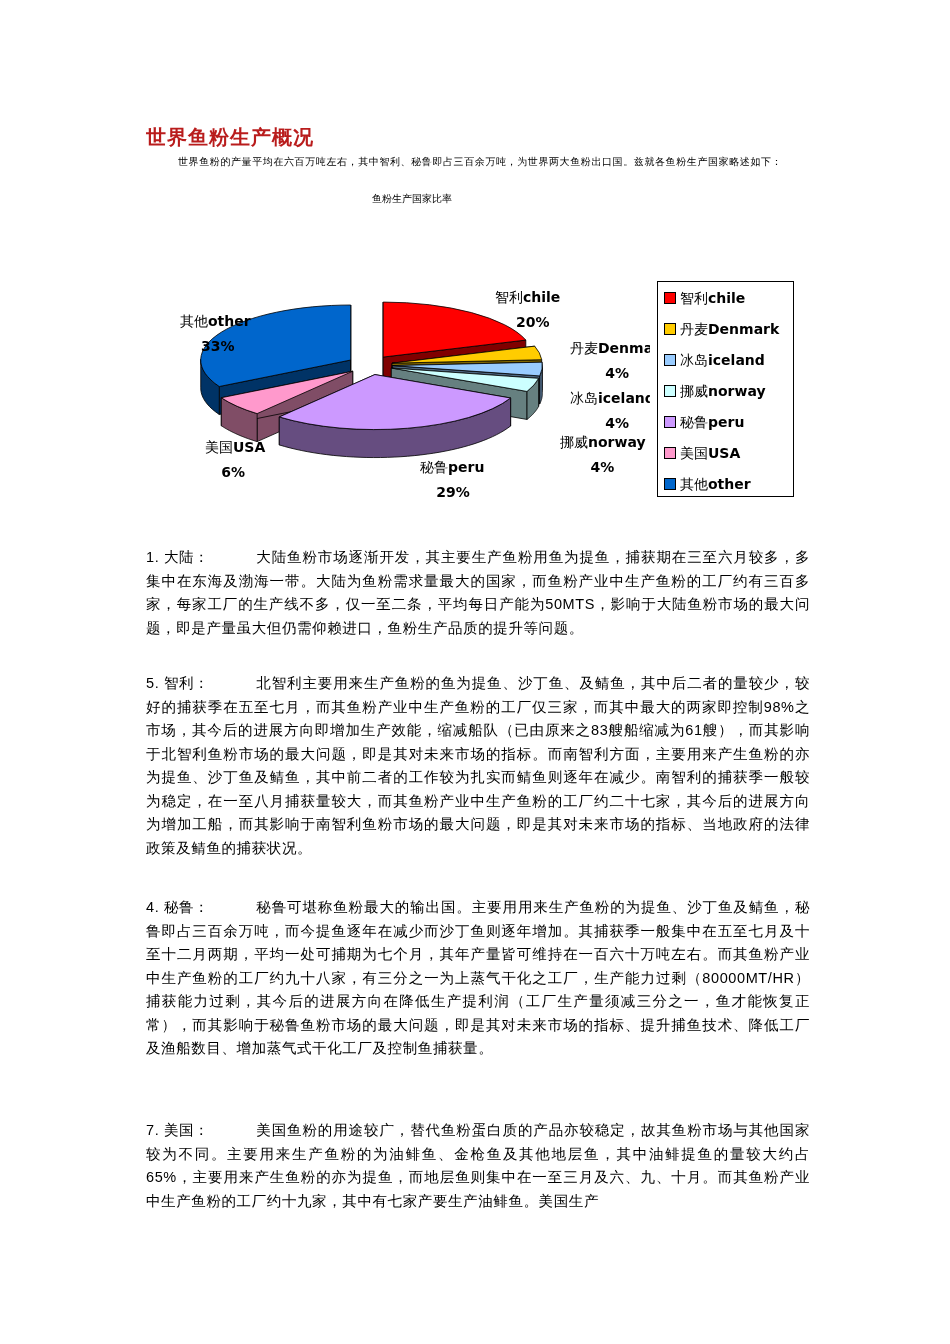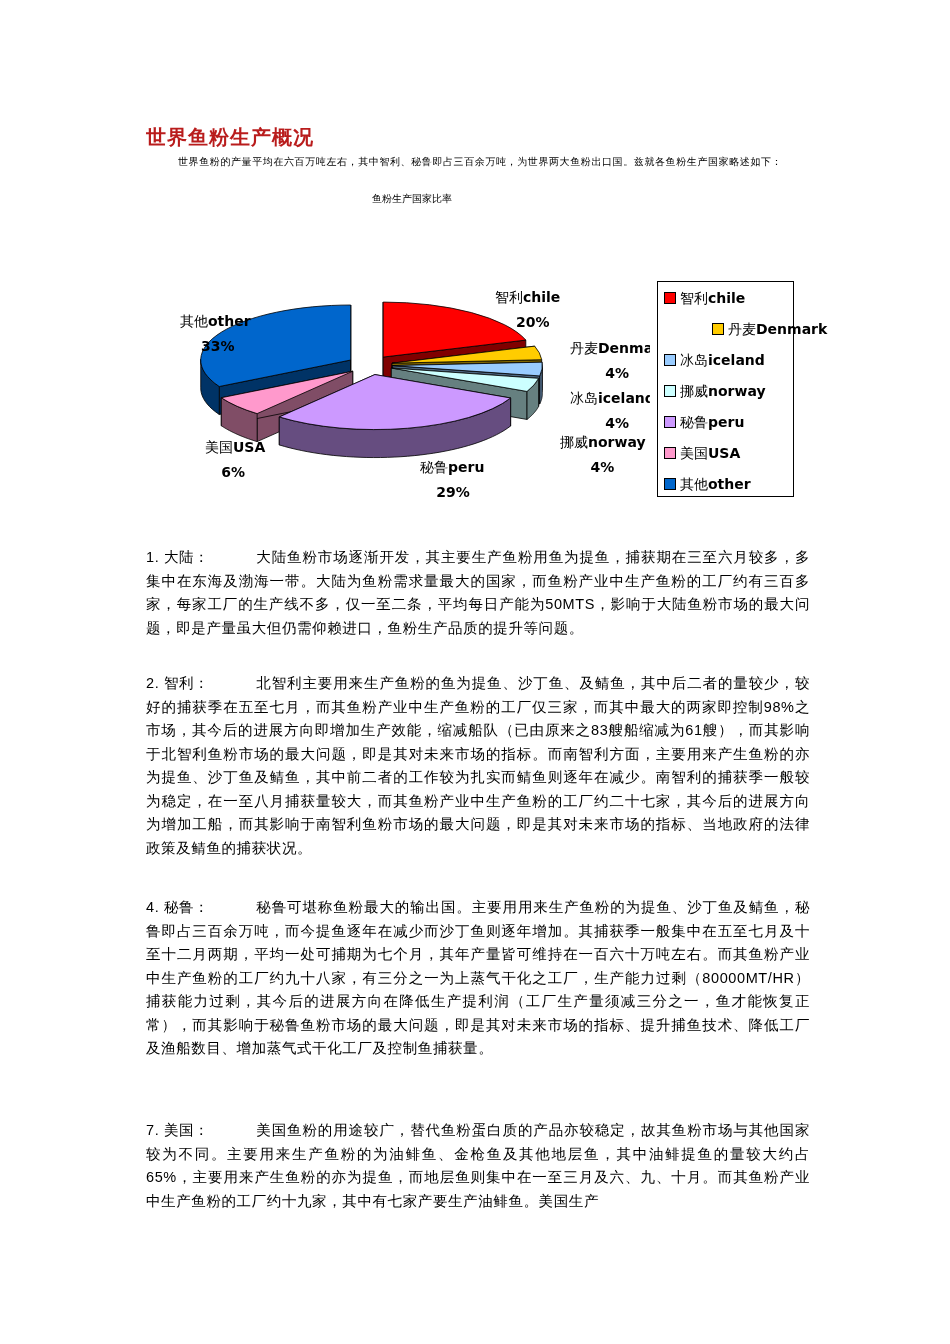--- a/index.html
+++ b/index.html
@@ -86,32 +86,32 @@
     <text x="280" y="192" class="lbl"><tspan>秘鲁</tspan><tspan class="b" font-weight="bold">peru</tspan></text>
     <text x="313" y="217" class="lbl" font-weight="bold" text-anchor="middle">29%</text>
     <text x="65" y="172" class="lbl"><tspan>美国</tspan><tspan class="b" font-weight="bold">USA</tspan></text>
     <text x="93.25" y="197" class="lbl" font-weight="bold" text-anchor="middle">6%</text>
     <text x="40" y="46" class="lbl"><tspan>其他</tspan><tspan class="b" font-weight="bold">other</tspan></text>
     <text x="77.75" y="71" class="lbl" font-weight="bold" text-anchor="middle">33%</text>
   </svg>
 
 <div class="legend" id="legend">
     <div class="legend-item" style="top: 6px;"><span class="sw" style="background: rgb(255, 0, 0);"></span><span>智利</span><span class="en">chile</span></div>
-    <div class="legend-item" style="top: 37px; margin-left: 48px;"><span class="sw" style="background: rgb(255, 204, 0);"></span><span>丹麦</span><span class="en">Denmark</span></div>
+    <div class="legend-item" style="top: 37px;"><span class="sw" style="background: rgb(255, 204, 0);"></span><span>丹麦</span><span class="en">Denmark</span></div>
     <div class="legend-item" style="top: 68px;"><span class="sw" style="background: rgb(153, 204, 255);"></span><span>冰岛</span><span class="en">iceland</span></div>
     <div class="legend-item" style="top: 99px;"><span class="sw" style="background: rgb(204, 255, 255);"></span><span>挪威</span><span class="en">norway</span></div>
     <div class="legend-item" style="top: 130px;"><span class="sw" style="background: rgb(204, 153, 255);"></span><span>秘鲁</span><span class="en">peru</span></div>
     <div class="legend-item" style="top: 161px;"><span class="sw" style="background: rgb(255, 153, 204);"></span><span>美国</span><span class="en">USA</span></div>
     <div class="legend-item" style="top: 192px;"><span class="sw" style="background: rgb(0, 102, 204);"></span><span>其他</span><span class="en">other</span></div>
   </div>
 
 <div class="sec" style="top:546px">
   <span class="head">1. 大陆：</span><span>大陆鱼粉市场逐渐开发，其主要生产鱼粉用鱼为提鱼，捕获期在三至六月较多，多集中在东海及渤海一带。大陆为鱼粉需求量最大的国家，而鱼粉产业中生产鱼粉的工厂约有三百多家，每家工厂的生产线不多，仅一至二条，平均每日产能为50MTS，影响于大陆鱼粉市场的最大问题，即是产量虽大但仍需仰赖进口，鱼粉生产品质的提升等问题。</span>
 </div>
 <div class="sec" style="top:672px">
-  <span class="head">2. 智利：</span><span>北智利主要用来生产鱼粉的鱼为提鱼、沙丁鱼、及鲭鱼，其中后二者的量较少，较好的捕获季在五至七月，而其鱼粉产业中生产鱼粉的工厂仅三家，而其中最大的两家即控制98%之市场，其今后的进展方向即增加生产效能，缩减船队（已由原来之83艘船缩减为61艘），而其影响于北智利鱼粉市场的最大问题，即是其对未来市场的指标。而南智利方面，主要用来产生鱼粉的亦为提鱼、沙丁鱼及鲭鱼，其中前二者的工作较为扎实而鲭鱼则逐年在减少。南智利的捕获季一般较为稳定，在一至八月捕获量较大，而其鱼粉产业中生产鱼粉的工厂约二十七家，其今后的进展方向为增加工船，而其影响于南智利鱼粉市场的最大问题，即是其对未来市场的指标、当地政府的法律政策及鲭鱼的捕获状况。</span>
+  <span class="head">5. 智利：</span><span>北智利主要用来生产鱼粉的鱼为提鱼、沙丁鱼、及鲭鱼，其中后二者的量较少，较好的捕获季在五至七月，而其鱼粉产业中生产鱼粉的工厂仅三家，而其中最大的两家即控制98%之市场，其今后的进展方向即增加生产效能，缩减船队（已由原来之83艘船缩减为61艘），而其影响于北智利鱼粉市场的最大问题，即是其对未来市场的指标。而南智利方面，主要用来产生鱼粉的亦为提鱼、沙丁鱼及鲭鱼，其中前二者的工作较为扎实而鲭鱼则逐年在减少。南智利的捕获季一般较为稳定，在一至八月捕获量较大，而其鱼粉产业中生产鱼粉的工厂约二十七家，其今后的进展方向为增加工船，而其影响于南智利鱼粉市场的最大问题，即是其对未来市场的指标、当地政府的法律政策及鲭鱼的捕获状况。</span>
 </div>
 <div class="sec" style="top:896px">
   <span class="head">4. 秘鲁：</span><span>秘鲁可堪称鱼粉最大的输出国。主要用用来生产鱼粉的为提鱼、沙丁鱼及鲭鱼，秘鲁即占三百余万吨，而今提鱼逐年在减少而沙丁鱼则逐年增加。其捕获季一般集中在五至七月及十至十二月两期，平均一处可捕期为七个月，其年产量皆可维持在一百六十万吨左右。而其鱼粉产业中生产鱼粉的工厂约九十八家，有三分之一为上蒸气干化之工厂，生产能力过剩（80000MT/HR）捕获能力过剩，其今后的进展方向在降低生产提利润（工厂生产量须减三分之一，鱼才能恢复正常），而其影响于秘鲁鱼粉市场的最大问题，即是其对未来市场的指标、提升捕鱼技术、降低工厂及渔船数目、增加蒸气式干化工厂及控制鱼捕获量。</span>
 </div>
 <div class="sec" style="top:1119px">
   <span class="head">7. 美国：</span><span>美国鱼粉的用途较广，替代鱼粉蛋白质的产品亦较稳定，故其鱼粉市场与其他国家较为不同。主要用来生产鱼粉的为油鲱鱼、金枪鱼及其他地层鱼，其中油鲱提鱼的量较大约占65%，主要用来产生鱼粉的亦为提鱼，而地层鱼则集中在一至三月及六、九、十月。而其鱼粉产业中生产鱼粉的工厂约十九家，其中有七家产要生产油鲱鱼。美国生产</span>
 </div>
 
 </body></html>

